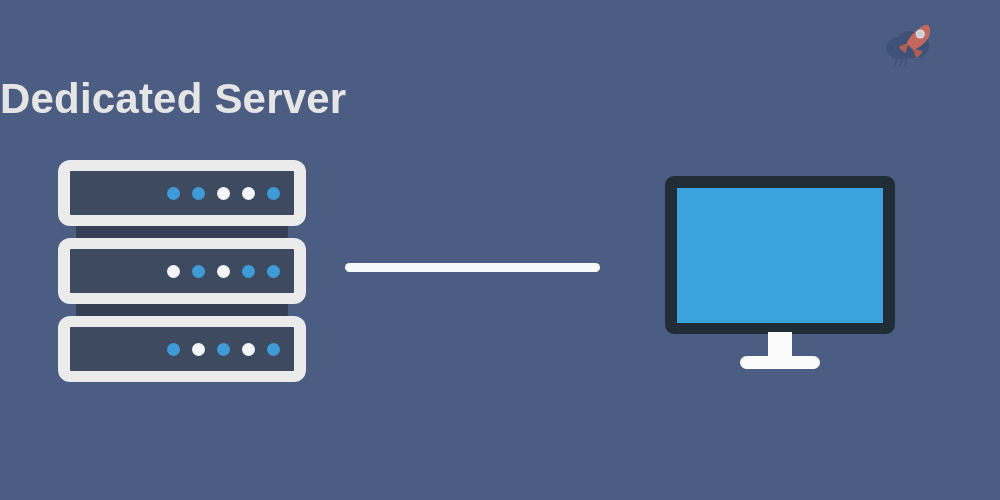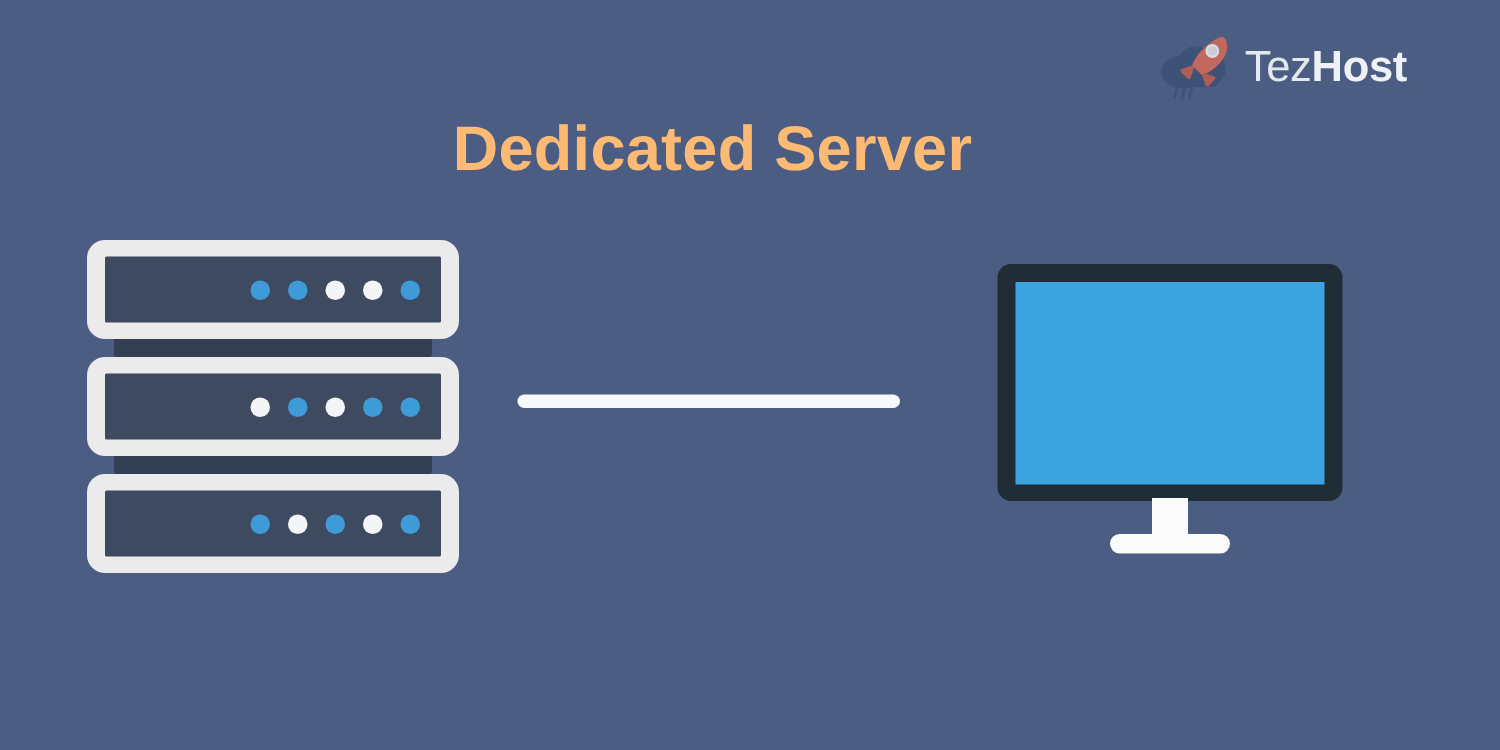--- a/index.html
+++ b/index.html
@@ -48,22 +48,21 @@
   }
   .brand-light { font-weight: 400; color: #e3e7ee; }
   .brand-bold  { font-weight: 700; color: #eef1f5; }
 
   
   #page-title {
     position: absolute;
     left: 0;
     top: 78px;
     width: 950px;
-    text-align: center;
-    color: #fdba74;
+    color: #e5e5e5;
     font-size: 42px;
     font-weight: 700;
     letter-spacing: 0.2px;
     line-height: 1;
   }
 
   
   #server-stack {
     position: absolute;
     left: 58px;
@@ -197,23 +196,20 @@
 
           <path d="M22.7 22.6l-6.8 2.4c-.9.3-1.2 1.4-.5 2.1l4.3 4.2c.7.7 1.8.4 2.1-.5l2.3-6.7-1.4-1.5z" fill="#b05d55"></path>
 
           <path d="M29.2 29l2.6 6.9c.3.9 1.5 1.1 2.1.4l4-4.4c.6-.7.3-1.8-.6-2l-6.7-2.2-1.4 1.3z" fill="#b05d55"></path>
 
           <circle cx="36.2" cy="13" r="4.6" fill="#d8dbe2"></circle>
           <circle cx="36.2" cy="13" r="3" fill="#c9ccd6"></circle>
         </g>
       </svg>
     </span>
-    <span id="brand-text">
-      <span class="brand-light">Tez</span><span class="brand-bold">Host</span>
-    </span>
   </div>
 
   <div id="page-title">Dedicated Server</div>
 
   <div id="server-stack">
 
     <div class="rack-connector conn-1"></div>
     <div class="rack-connector conn-2"></div>
 
     <div class="rack rack-1">

